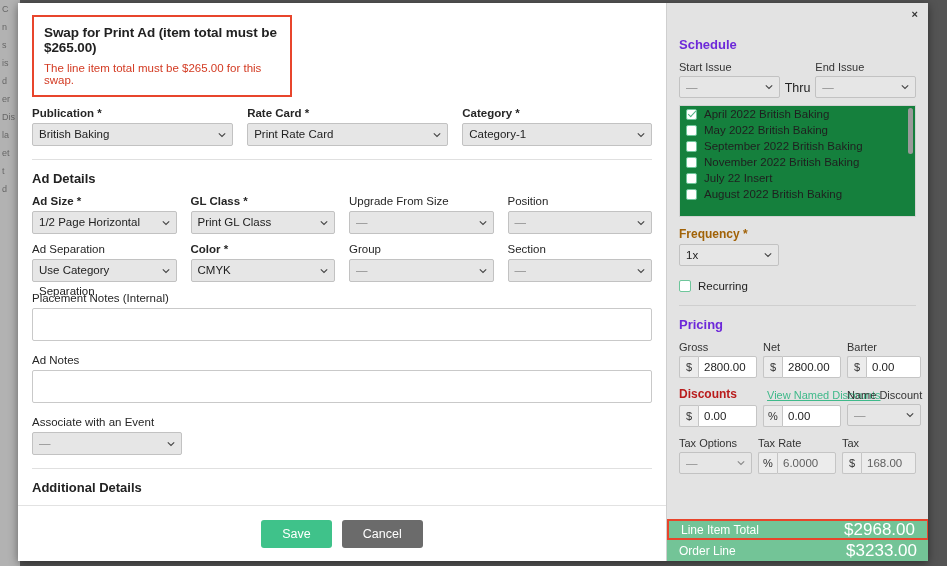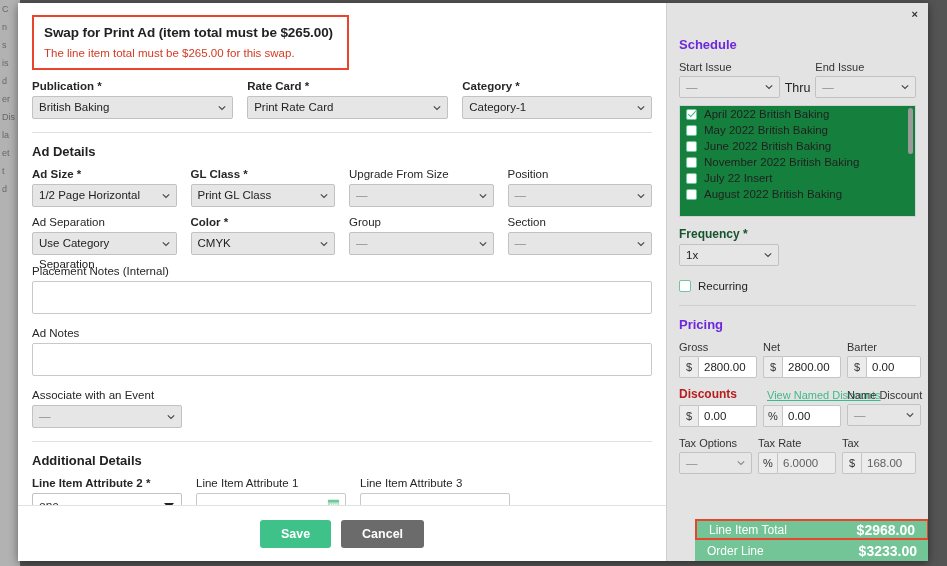--- a/index.html
+++ b/index.html
@@ -51,21 +51,21 @@
     background: #e3e3e3;
     position: relative;
     border-left: 1px solid #cfcfcf;
   }
 
   
   .error-box {
     border: 2px solid #e8452c;
     padding: 8px 10px 9px 10px;
     margin-bottom: 10px;
-    width: 317px;
+    width: 260px;
   }
   .error-title {
     font-size: 13.5px; font-weight: bold; color: #222;
     letter-spacing: -.1px;
   }
   .error-sub {
     font-size: 11.5px; color: #d33a22; margin-top: 7px;
   }
 
   
@@ -164,21 +164,20 @@
     justify-content: center;
     background: #fff;
   }
   .btn {
     border: none; border-radius: 3px;
     font-size: 12.5px; color: #fff;
     padding: 7px 21px;
     cursor: pointer;
     font-family: "Liberation Sans", sans-serif;
     margin: 0 5px;
-    font-weight: bold;
   }
   .btn-save { background: #3fc28a; }
   .btn-cancel { background: #6b6b6b; }
 
   
   .close-x {
     position: absolute; right: 10px; top: 6px;
     font-size: 11px; color: #333; cursor: pointer;
     font-weight: bold; line-height: 1;
   }
@@ -245,37 +244,37 @@
     display: flex; align-items: center; justify-content: center;
   }
   .money input {
     flex: 1; min-width: 0;
     border: 1px solid #c5c5c5; border-radius: 0 2px 2px 0;
     background: #fff; font-size: 11.5px; padding: 0 5px;
     font-family: "Liberation Sans", sans-serif; color: #222;
   }
   .money input:disabled { background: #ececec; color: #5f5f5f; }
   .rlbl { font-size: 11px; color: #333; margin-bottom: 3px; display:block; white-space:nowrap; }
-  .rlbl.b { font-weight: bold; font-size: 12px; color: #14532d; }
+  .rlbl.b { font-weight: bold; font-size: 12px; color: #a16207; }
   .link {
     color: #3fb98a; font-size: 11px; text-decoration: underline; cursor: pointer; margin-left: 24px;
   }
 
   .totals {
-    position: absolute; left: 0; bottom: 0; width: 262px; padding-left: 28px;
+    position: absolute; left: 0; bottom: 0; width: 262px;
   }
   .total-row {
     background: #73c497;
     color: #fff;
     display: flex; justify-content: space-between; align-items: center;
     padding: 4px 12px;
     font-size: 12px;
     height: 21px;
   }
-  .total-row .amt { font-weight: bold; font-size: 14px; }
+  .total-row .amt { font-weight: normal; font-size: 17px; }
   .total-row.hl {
     border: 2px solid #e8452c;
   }
 </style>
 </head>
 <body>
 
 <div id="root">
   <div class="backdrop"></div>
   <div class="bg-strip">
@@ -536,21 +535,21 @@
           <div class="issue-row">
             <span class="cbx on"></span>
             <span>April 2022 British Baking</span>
           </div>
           <div class="issue-row">
             <span class="cbx"></span>
             <span>May 2022 British Baking</span>
           </div>
           <div class="issue-row">
             <span class="cbx"></span>
-            <span>June 2022 British Baking</span>
+            <span>September 2022 British Baking</span>
           </div>
           <div class="issue-row">
             <span class="cbx"></span>
             <span>November 2022 British Baking</span>
           </div>
           <div class="issue-row">
             <span class="cbx"></span>
             <span>July 22 Insert</span>
           </div>
           <div class="issue-row">

